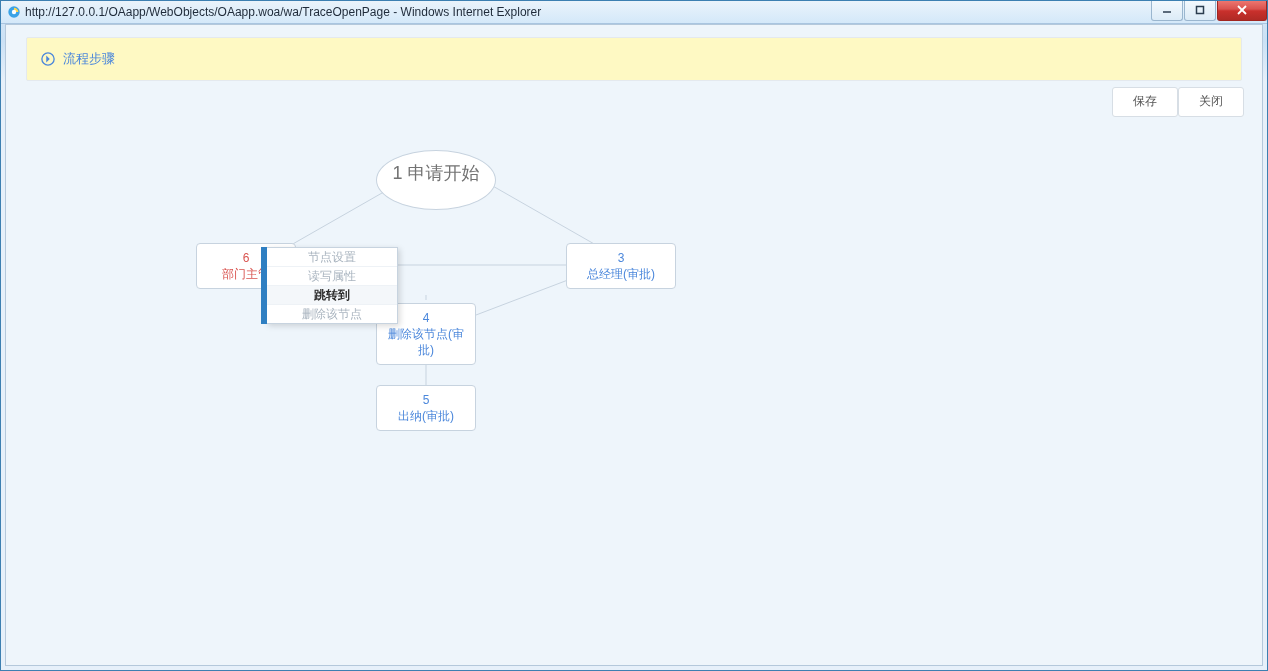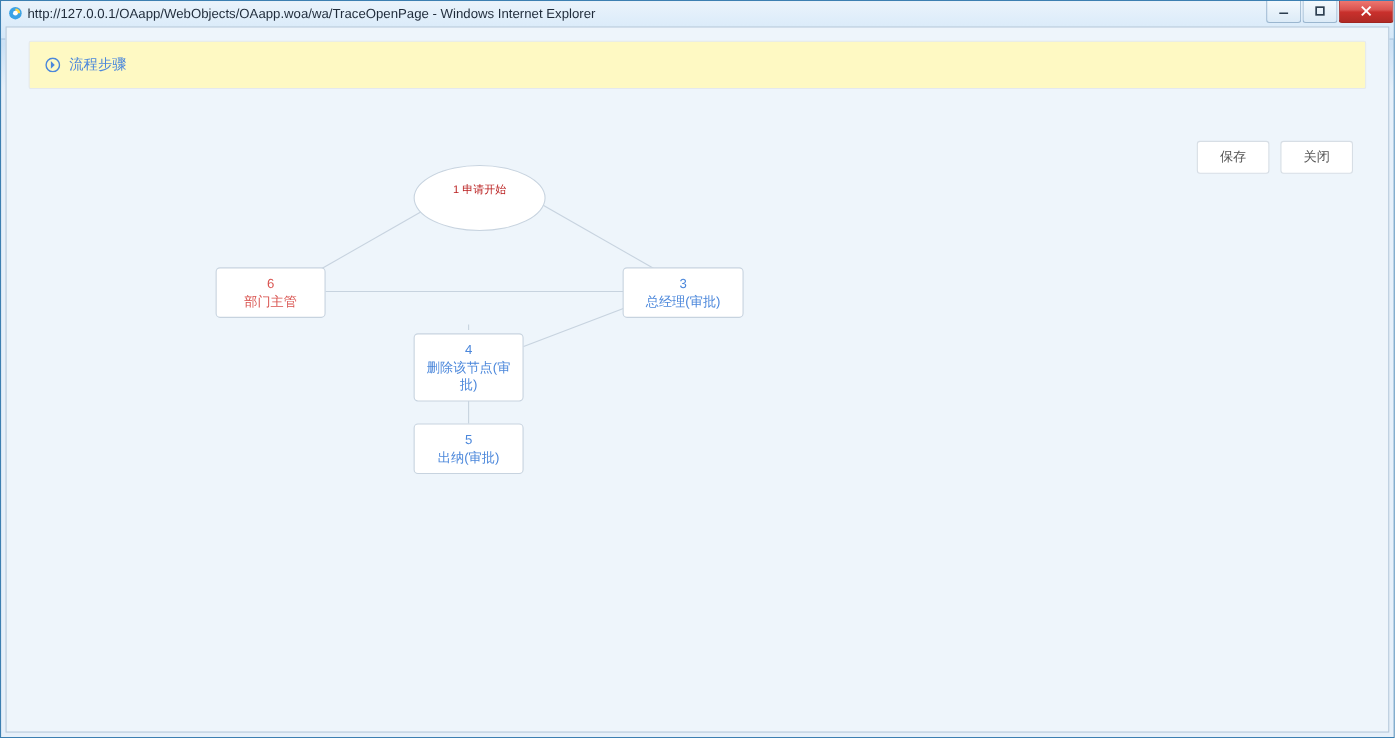--- a/index.html
+++ b/index.html
@@ -16,21 +16,21 @@
     height: 671px;
     background: linear-gradient(to bottom, #d7e8f7 0, #cbe1f5 40px, #e6f0fa 80px);
     border: 1px solid #3c7fb1;
     box-sizing: border-box;
     overflow: hidden;
   }
   .title-bar {
     height: 22px;
     display: flex;
     align-items: center;
-    padding: 0 0 12px 6px;
+    padding: 0 0 0 6px;
     background: linear-gradient(to bottom, #eaf3fb, #d4e8f9);
     border-bottom: 1px solid #a9c5e0;
     position: relative;
   }
   .ie-icon {
     width: 14px;
     height: 14px;
     margin-right: 4px;
   }
   .title-text {
@@ -99,25 +99,24 @@
     width: 14px;
     height: 14px;
     margin-right: 8px;
   }
   .panel-title {
     color: #4b87db;
     font-size: 13px;
   }
   .toolbar {
     position: absolute;
-    right: 32px;
+    right: 18px;
     top: 62px;
     display: flex;
-    gap: 10px;
-    margin-top: 41px;
+    gap: 0;
   }
   .btn {
     height: 28px;
     line-height: 26px;
     min-width: 44px;
     padding: 0 10px;
     background: #fff;
     border: 1px solid #d7dee5;
     border-radius: 3px;
     color: #555;
@@ -145,22 +144,22 @@
     line-height: 16px;
   }
   .flow-node .num { display: block; }
   .flow-ellipse {
     position: absolute;
     width: 120px;
     height: 60px;
     border: 1px solid #c7d3df;
     border-radius: 50%;
     background: #fff;
-    color: #b91c1c;
-    font-size: 10px;
+    color: #737373;
+    font-size: 18px;
     text-align: center;
     box-sizing: border-box;
     padding-top: 14px;
     line-height: 16px;
   }
   .node-red { color: #d9534f; }
   .context-menu {
     position: absolute;
     width: 130px;
     background: #fff;
@@ -282,17 +281,24 @@
       <div class="flow-node" style="left:350px; top:178px; width:100px;">
         <span class="num">4</span>
         <span>删除该节点(审批)</span>
       </div>
 
       <div class="flow-node" style="left:350px; top:260px; width:100px;">
         <span class="num">5</span>
         <span>出纳(审批)</span>
       </div>
 
+      <div class="context-menu" style="left:240px; top:122px;">
+        <div class="bar"></div>
+        <div class="cm-item">节点设置</div>
+        <div class="cm-item">读写属性</div>
+        <div class="cm-item active">跳转到</div>
+        <div class="cm-item">删除该节点</div>
+      </div>
 
     </div>
 
   </div>
 </div>
 
 </body></html>

